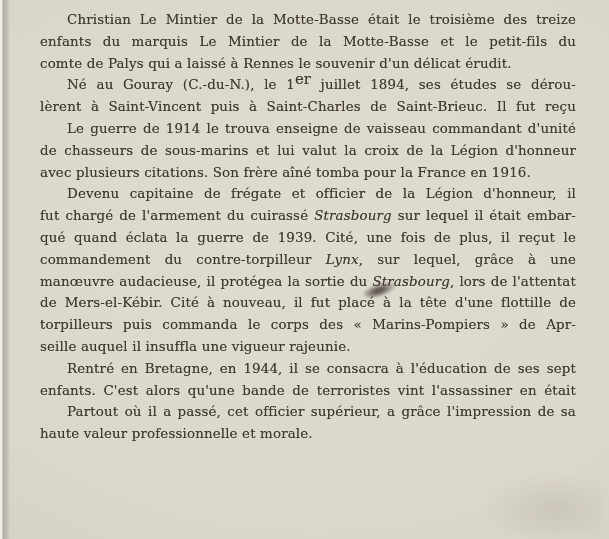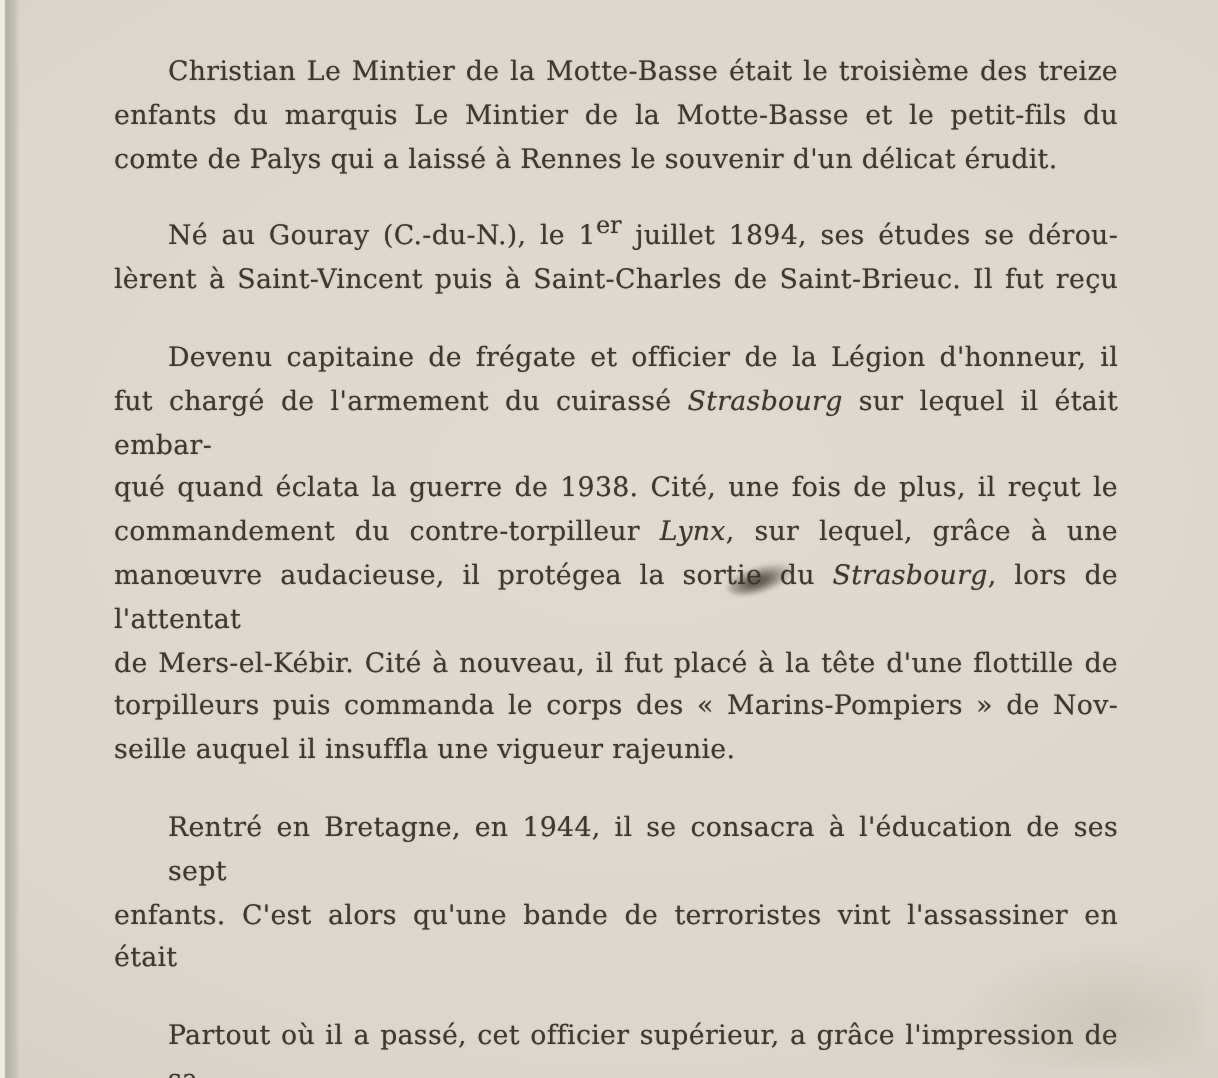--- a/index.html
+++ b/index.html
@@ -24,29 +24,29 @@
     filter:blur(2px);
   }
   .page{
     position:absolute;left:40px;top:9px;width:536px;
     color:#3e382e;
     font-size:13.4px;line-height:21.8px;
     letter-spacing:.15px;
     filter:blur(.32px);
     text-shadow:0 0 .6px rgba(62,56,46,.55);
   }
-  .paragraph{margin:17px;}
+  .paragraph{margin:0;}
   .line{
     text-align:justify;text-align-last:justify;
     white-space:normal;
   }
   .line.first{padding-left:27px;}
   .line.para-end{text-align-last:left;}
   .line i{}
-  .line sup{font-size:12px;line-height:0;vertical-align:super;letter-spacing:0;}
+  .line sup{font-size:15px;line-height:0;vertical-align:super;letter-spacing:0;}
   .smudge{
     position:absolute;left:363px;top:283px;width:34px;height:13px;
     background:radial-gradient(ellipse at 45% 55%, rgba(55,48,40,.75) 0 18%, rgba(55,48,40,.35) 45%, rgba(55,48,40,0) 75%);
     border-radius:50%;
     transform:rotate(-18deg);
     filter:blur(1px);
     pointer-events:none;
   }
 </style>
 </head>
@@ -58,27 +58,32 @@
     <div class="paragraph">
       <div class="line first">Christian Le Mintier de la Motte-Basse était le troisième des treize</div>
       <div class="line">enfants du marquis Le Mintier de la Motte-Basse et le petit-fils du</div>
       <div class="line para-end">comte de Palys qui a laissé à Rennes le souvenir d'un délicat érudit.</div>
     </div>
     <div class="paragraph">
       <div class="line first">Né au Gouray (C.-du-N.), le 1<sup>er</sup> juillet 1894, ses études se dérou-</div>
       <div class="line">lèrent à Saint-Vincent puis à Saint-Charles de Saint-Brieuc. Il fut reçu</div>
     </div>
     <div class="paragraph">
+      <div class="line first">Le guerre de 1914 le trouva enseigne de vaisseau commandant d'unité</div>
+      <div class="line">de chasseurs de sous-marins et lui valut la croix de la Légion d'honneur</div>
+      <div class="line para-end">avec plusieurs citations. Son frère aîné tomba pour la France en 1916.</div>
+    </div>
+    <div class="paragraph">
       <div class="line first">Devenu capitaine de frégate et officier de la Légion d'honneur, il</div>
       <div class="line">fut chargé de l'armement du cuirassé <i>Strasbourg</i> sur lequel il était embar-</div>
-      <div class="line">qué quand éclata la guerre de 1938. Cité, une fois de plus, il reçut le</div>
+      <div class="line">qué quand éclata la guerre de 1939. Cité, une fois de plus, il reçut le</div>
       <div class="line">commandement du contre-torpilleur <i>Lynx</i>, sur lequel, grâce à une</div>
       <div class="line">manœuvre audacieuse, il protégea la sortie du <i>Strasbourg</i>, lors de l'attentat</div>
       <div class="line">de Mers-el-Kébir. Cité à nouveau, il fut placé à la tête d'une flottille de</div>
-      <div class="line">torpilleurs puis commanda le corps des « Marins-Pompiers » de Nov-</div>
+      <div class="line">torpilleurs puis commanda le corps des « Marins-Pompiers » de Apr-</div>
       <div class="line para-end">seille auquel il insuffla une vigueur rajeunie.</div>
     </div>
     <div class="paragraph">
       <div class="line first">Rentré en Bretagne, en 1944, il se consacra à l'éducation de ses sept</div>
       <div class="line">enfants. C'est alors qu'une bande de terroristes vint l'assassiner en était</div>
     </div>
     <div class="paragraph">
       <div class="line first">Partout où il a passé, cet officier supérieur, a grâce l'impression de sa</div>
       <div class="line para-end">haute valeur professionnelle et morale.</div>
     </div>

